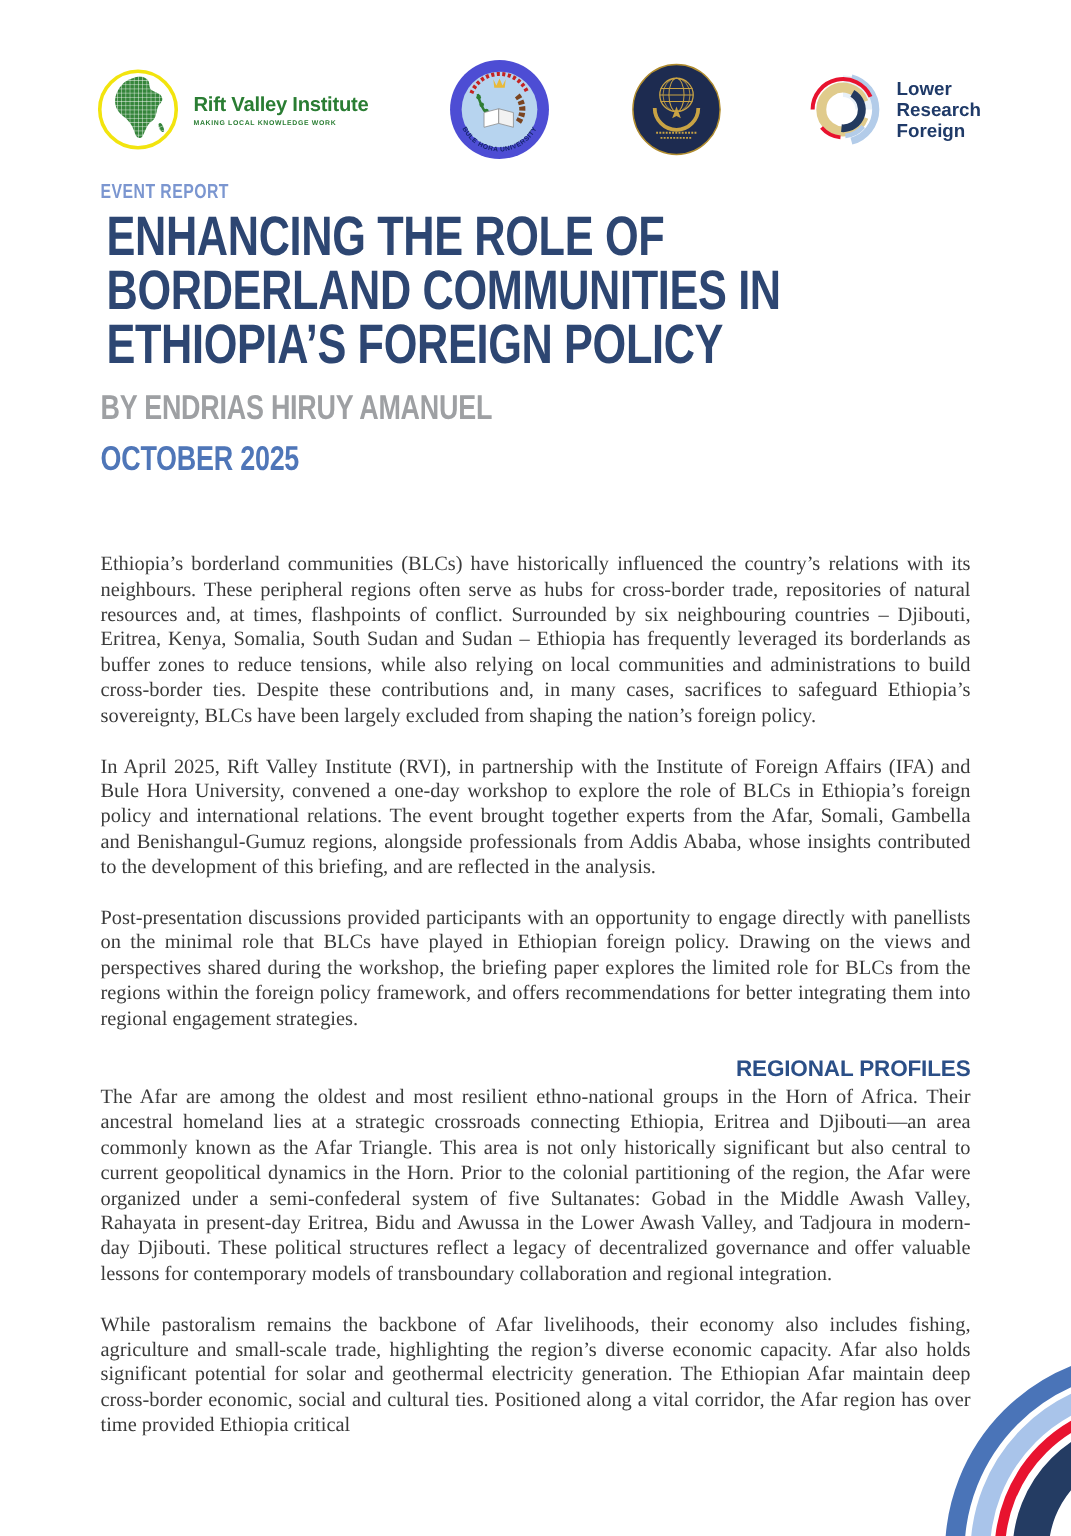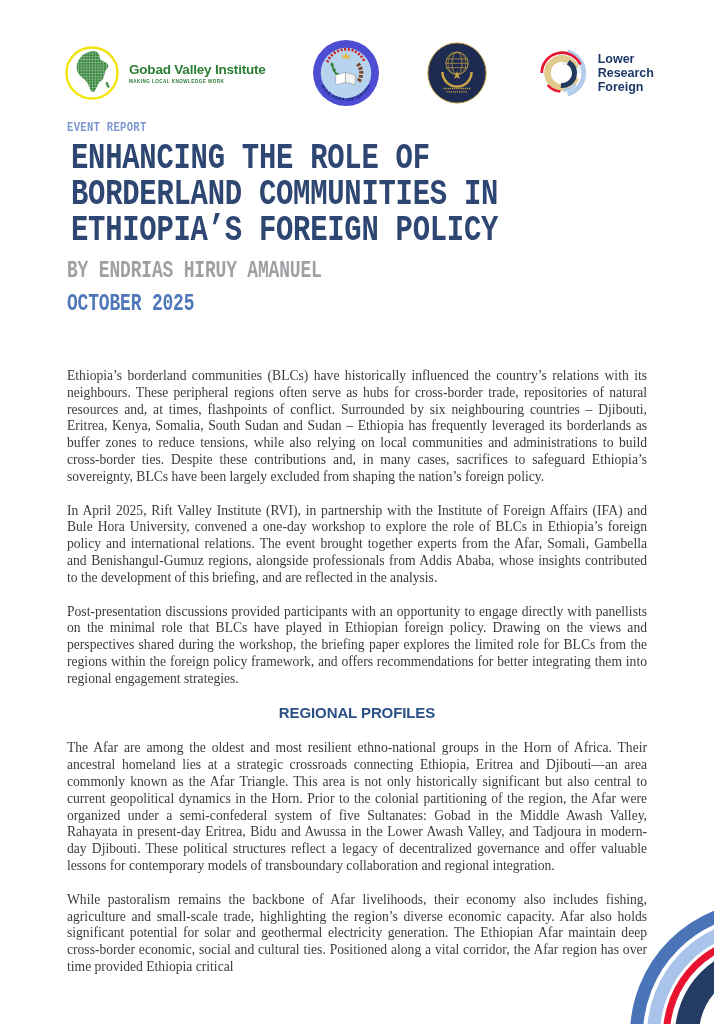--- a/index.html
+++ b/index.html
@@ -13,38 +13,38 @@
   
   .logo-row{
     position:absolute;top:34px;left:64px;right:60px;height:78px;
     display:flex;align-items:center;justify-content:space-between;
   }
   .logo-block{display:flex;align-items:center;gap:9px;}
   .rvi-text .rvi-name{font-size:13.5px;font-weight:700;color:#2a7d33;letter-spacing:-0.2px;}
   .rvi-text .rvi-tag{font-size:4.6px;font-weight:700;color:#2a7d33;letter-spacing:0.45px;margin-top:2px;}
   .prf-text{font-size:12.5px;line-height:1.12;font-weight:700;color:#1f3a68;}
   
-  .title-block{position:absolute;top:120px;left:67px;right:24px;font-family:Liberation Mono, monospace;}
+  .title-block{position:absolute;top:120px;left:67px;right:24px;}
   .cond{display:block;transform:scaleX(0.78);transform-origin:0 60%;white-space:nowrap;}
   .kicker{font-size:13.5px;font-weight:700;color:#7b96d0;letter-spacing:0.4px;margin-bottom:5px;}
   .title-line{font-size:37px;line-height:36px;font-weight:700;color:#2d4672;letter-spacing:-0.3px;}
   .byline{font-size:23px;font-weight:700;color:#9ea0a3;margin-top:10px;letter-spacing:-0.2px;}
   .pubdate{font-size:23px;font-weight:700;color:#4f76b8;margin-top:7px;letter-spacing:-0.2px;}
   
   .body-copy{
     position:absolute;top:368px;left:67px;width:580px;
     font-family:"Liberation Serif",serif;
     font-size:13.6px;line-height:16.8px;color:#3b3b3b;
     text-align:justify;
   }
   .body-copy p{margin:0 0 17px 0;}
   .section-heading{
     font-family:"Liberation Sans",sans-serif;
     font-size:15px;font-weight:700;color:#2b4f87;
-    margin:9px 0 19px 0;text-align:center;letter-spacing:-0.1px;
+    margin:9px 0 2px 0;text-align:right;letter-spacing:-0.1px;
   }
   
   .corner-arcs{position:absolute;right:0;bottom:0;display:block;}
 </style>
 </head>
 <body>
 
 <div class="page">
 
   <div class="logo-row">
@@ -57,21 +57,21 @@
             <path d="M0 0H2.8M0 0V2.8" stroke="#ffffff" stroke-width="0.55"></path>
           </pattern>
         </defs>
         <circle cx="28" cy="28" r="25.5" fill="#ffffff" stroke="#f2e40e" stroke-width="2.4"></circle>
         <path d="M25,7 C29,5 33,6 35,9 C36,11 35,13 37,15 C40,17 43,17 44,20 C45,23 42,24 41,27
                  C40,31 40,34 37,36 C34,38 33,42 31,46 C29,48 27,47 26,44 C25,41 24,38 21,35
                  C18,32 14,30 13,25 C12,20 14,15 17,12 C19,9 22,8 25,7 Z" fill="url(#rvigrid)"></path>
         <ellipse cx="43.5" cy="40" rx="1.5" ry="3.2" fill="url(#rvigrid)" transform="rotate(-22 43.5 40)"></ellipse>
       </svg>
       <div class="rvi-text">
-        <div class="rvi-name">Gobad Valley Institute</div>
+        <div class="rvi-name">Rift Valley Institute</div>
         <div class="rvi-tag">MAKING LOCAL KNOWLEDGE WORK</div>
       </div>
     </div>
 
     <div class="logo-block">
       <svg width="68" height="68" viewBox="0 0 66 66">
         <circle cx="33" cy="33" r="32" fill="#4d4dd4"></circle>
         <circle cx="33" cy="33" r="24.5" fill="#b7d4ef"></circle>
 
         <path d="M14.8,22.5 A19.5,19.5 0 0 1 51.2,22.5" fill="none" stroke="#c42222" stroke-width="2.6" stroke-dasharray="2 1.6"></path>

